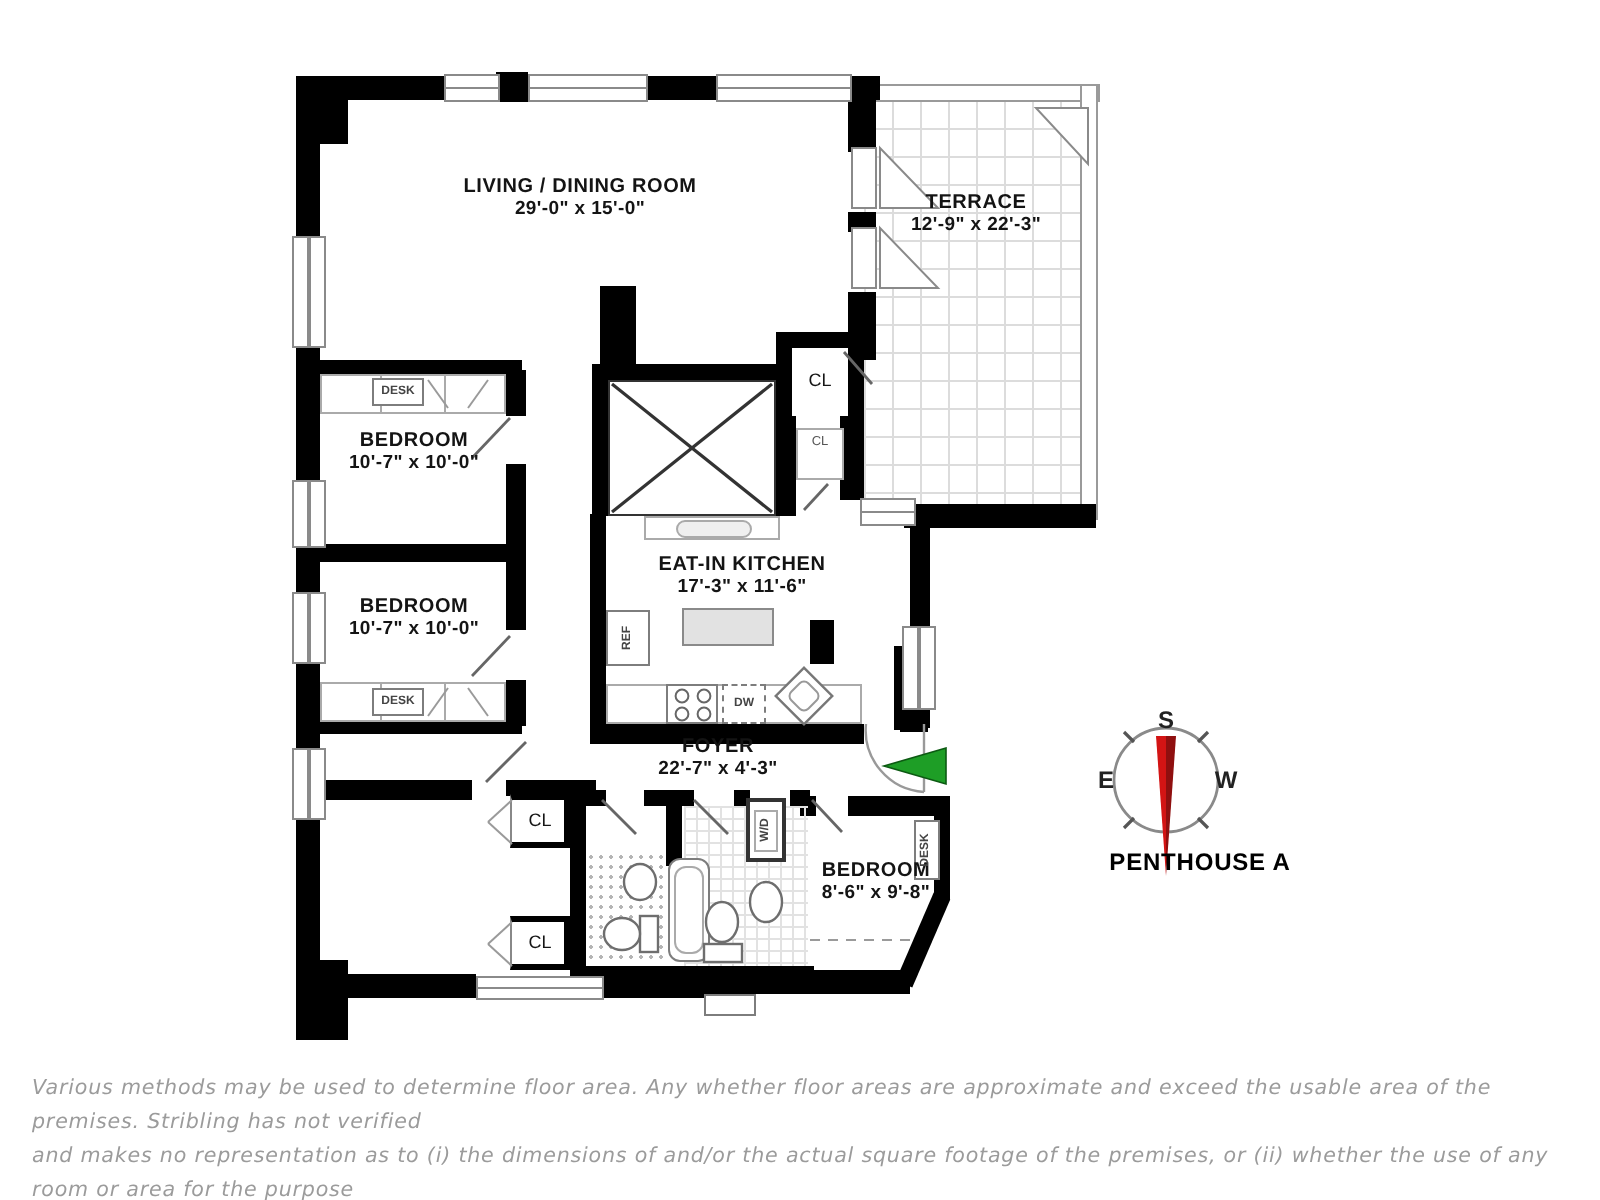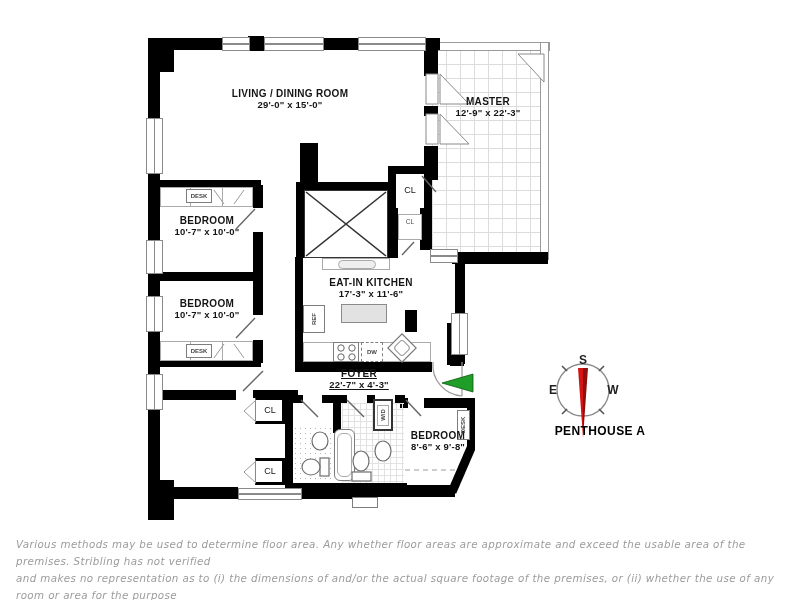--- a/index.html
+++ b/index.html
@@ -228,36 +228,36 @@
       <text x="553" y="394" text-anchor="middle" font-size="12" font-weight="bold" fill="#222" font-family="Liberation Sans, sans-serif">E</text>
       <text x="613" y="394" text-anchor="middle" font-size="12" font-weight="bold" fill="#222" font-family="Liberation Sans, sans-serif">W</text>
     </g>
   </svg>
 
   <div class="rl" style="left:290px;top:88px;">
     <div class="rn">LIVING / DINING ROOM</div>
     <div class="rd">29'-0" x 15'-0"</div>
   </div>
   <div class="rl" style="left:488px;top:96px;">
-    <div class="rn">MASTER</div>
+    <div class="rn">TERRACE</div>
     <div class="rd">12'-9" x 22'-3"</div>
   </div>
   <div class="rl" style="left:207px;top:215px;">
     <div class="rn">BEDROOM</div>
     <div class="rd">10'-7" x 10'-0"</div>
   </div>
   <div class="rl" style="left:207px;top:298px;">
     <div class="rn">BEDROOM</div>
     <div class="rd">10'-7" x 10'-0"</div>
   </div>
   <div class="rl" style="left:371px;top:277px;text-align:center;">
     <div class="rn">EAT-IN KITCHEN</div>
     <div class="rd">17'-3" x 11'-6"</div>
   </div>
-  <div class="rl" style="left:359px;top:368px;text-decoration:underline;">
+  <div class="rl" style="left:359px;top:368px;">
     <div class="rn">FOYER</div>
     <div class="rd">22'-7" x 4'-3"</div>
   </div>
   <div class="rl" style="left:438px;top:430px;">
     <div class="rn">BEDROOM</div>
     <div class="rd">8'-6" x 9'-8"</div>
   </div>
 
   <div class="sl cl" style="left:410px;top:190px;">CL</div>
   <div class="sl cls" style="left:410px;top:221px;">CL</div>

